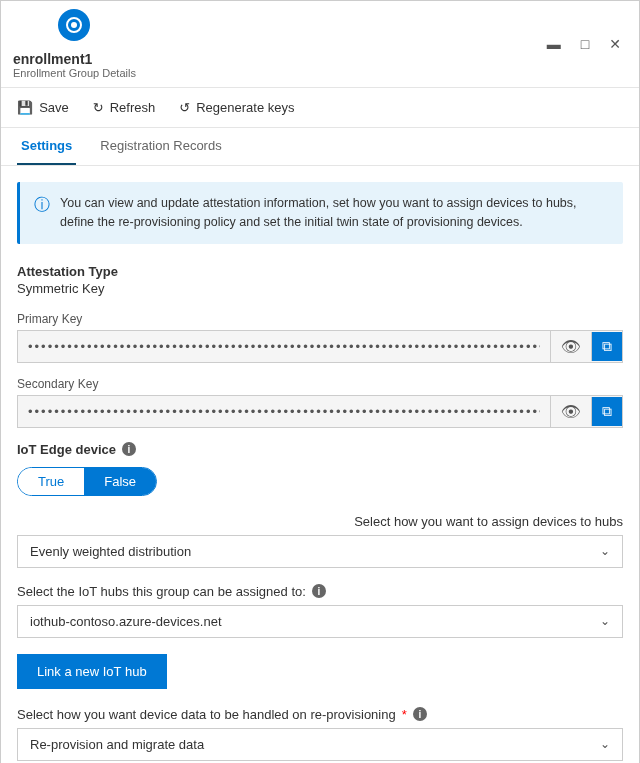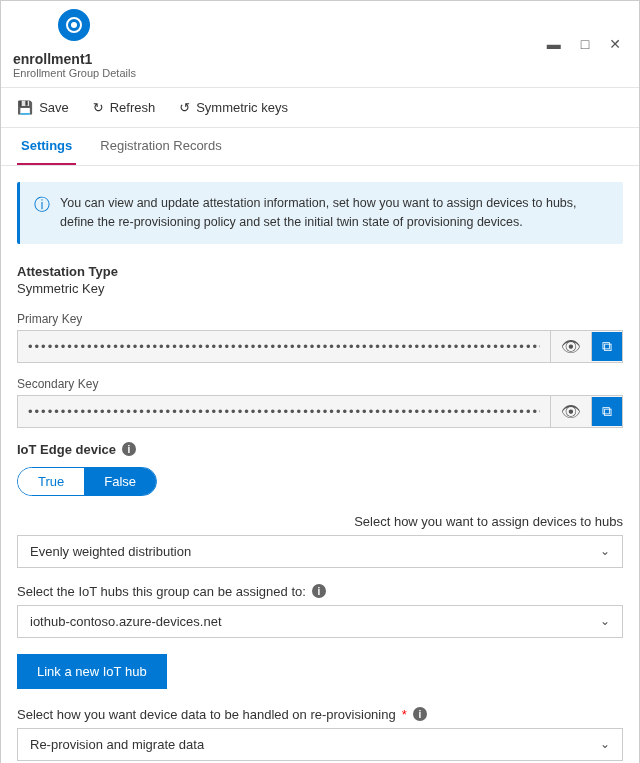--- a/index.html
+++ b/index.html
@@ -90,21 +90,21 @@
     .tab {
       padding: 10px 4px;
       margin-right: 20px;
       cursor: pointer;
       font-size: 13px;
       color: #666;
       border-bottom: 2px solid transparent;
     }
     .tab.active {
       color: #0078d4;
-      border-bottom: 2px solid #be185d;
+      border-bottom: 2px solid #0c4a6e;
       font-weight: 600;
     }
 
     
     .content {
       padding: 16px;
     }
 
     
     .info-box {
@@ -295,21 +295,21 @@
   <button class="toolbar-btn">
     <span>💾</span>
     <span>Save</span>
   </button>
   <button class="toolbar-btn">
     <span>↻</span>
     <span>Refresh</span>
   </button>
   <button class="toolbar-btn">
     <span>↺</span>
-    <span>Symmetric keys</span>
+    <span>Regenerate keys</span>
   </button>
 </div>
 
 <div class="tabs">
   <div class="tab active">
     <span>Settings</span>
   </div>
   <div class="tab">
     <span>Registration Records</span>
   </div>

